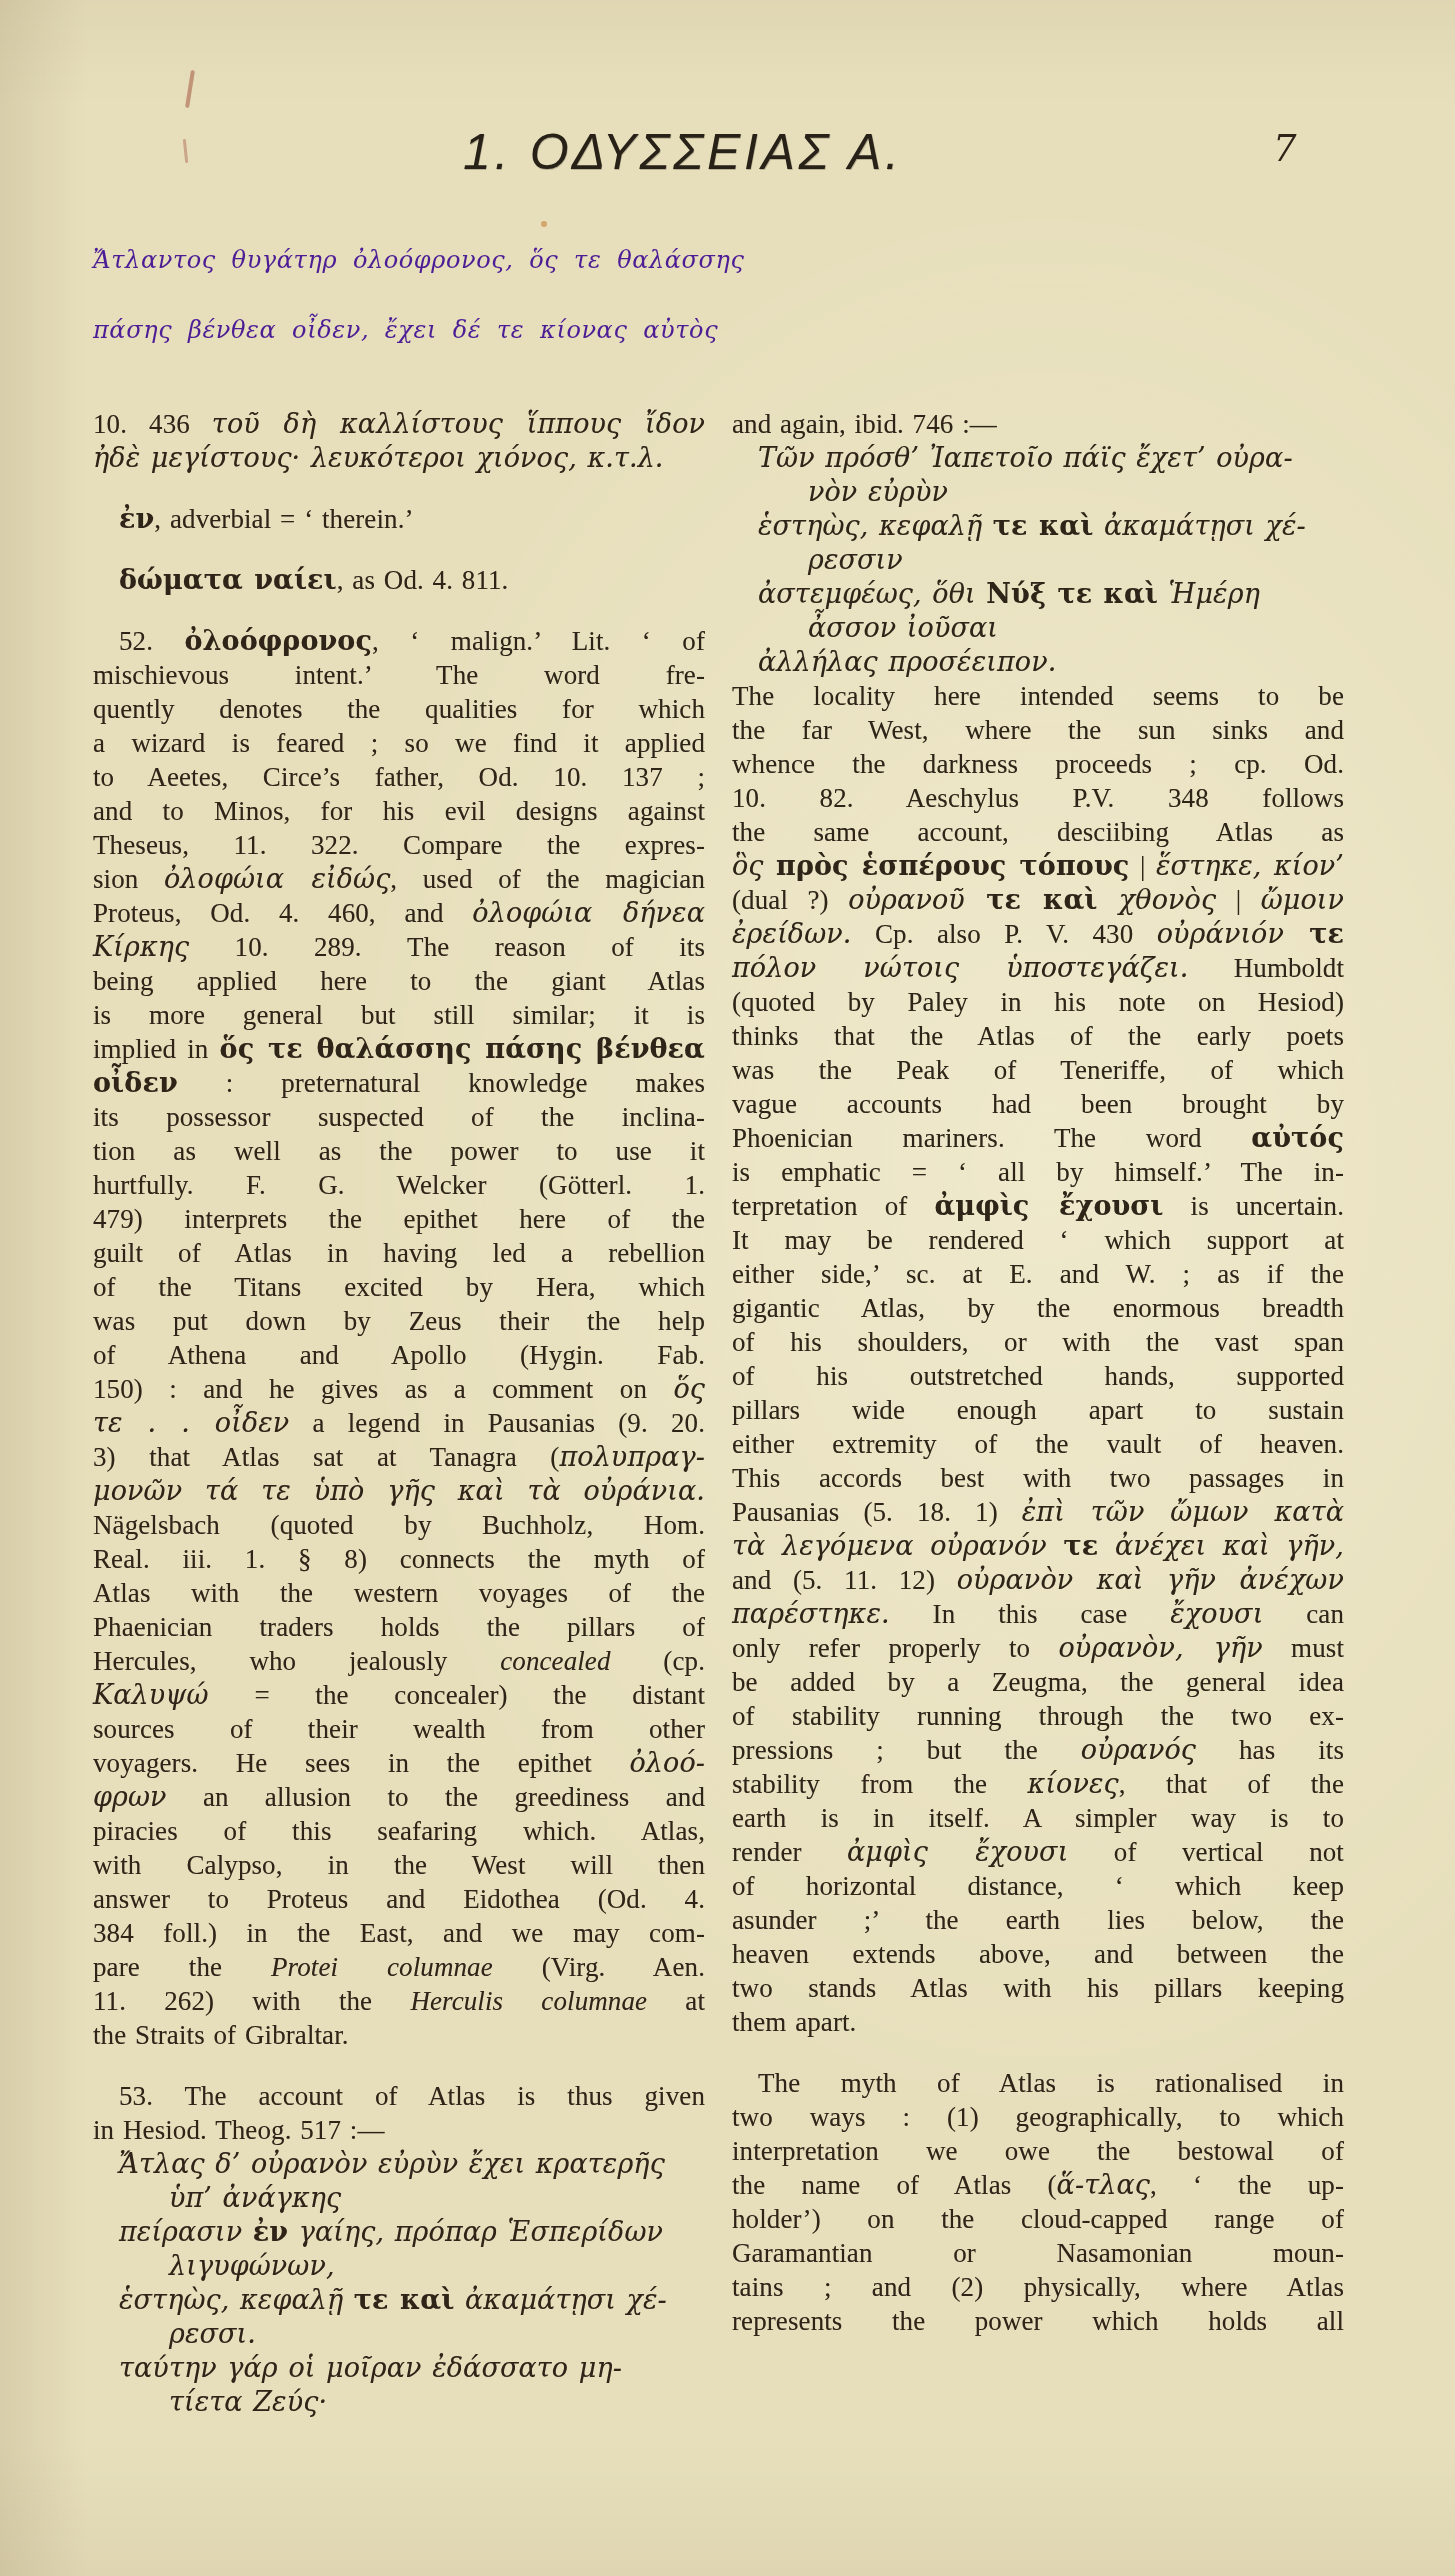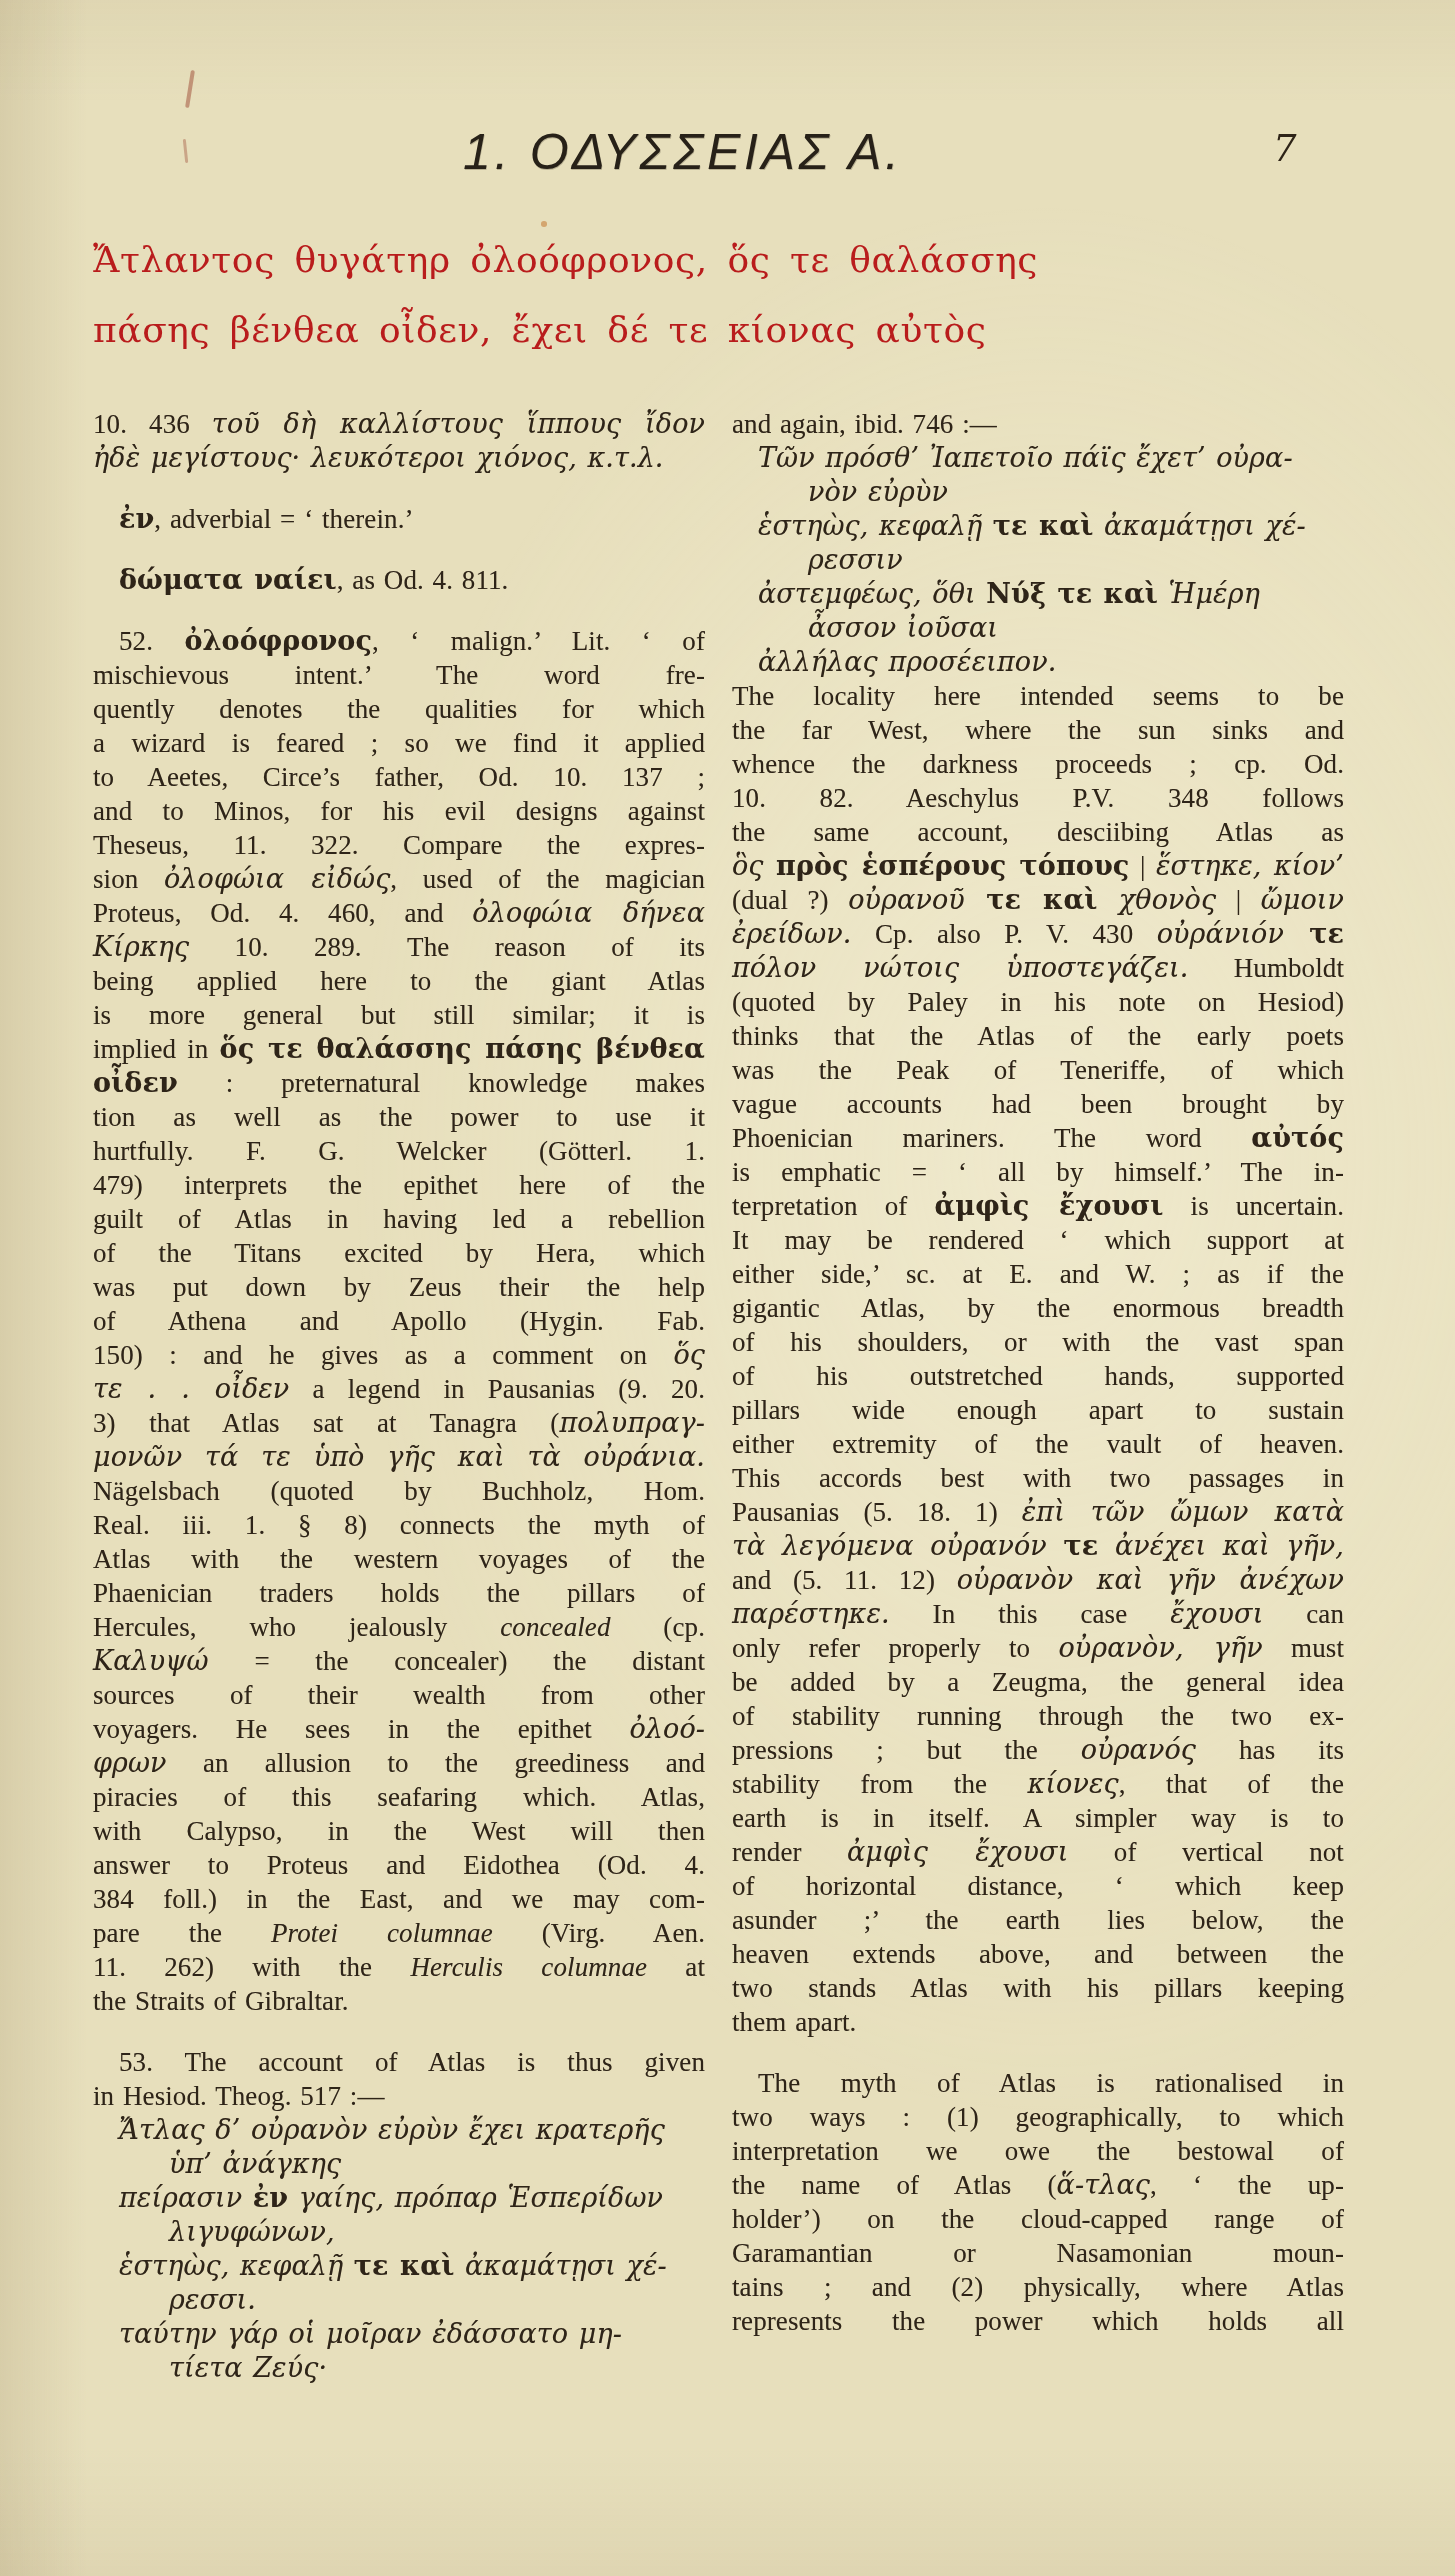--- a/index.html
+++ b/index.html
@@ -22,22 +22,22 @@
     color:#272118;white-space:nowrap;
     text-shadow:0.6px 0.6px 0 rgba(45,35,20,.25);
   }
   .page-number{
     position:absolute;left:1273px;top:127px;
     font-family:"DejaVu Serif", serif;font-style:italic;
     font-size:37px;color:#2e2418;
   }
   .epigraph{
     position:absolute;left:93px;top:225px;width:1273px;
-    font-family:"DejaVu Serif", serif;
-    font-size:36px;color:#b91c1c;
+    font-family:"DejaVu Serif", serif;font-style:italic;
+    font-size:24px;color:#4c1d95;
   }
   .ep-line{height:70px;line-height:70px;word-spacing:7.5px;letter-spacing:0.6px;white-space:nowrap;}
   .columns{
     position:absolute;left:93px;top:407px;width:1270px;
     display:flex;gap:27px;
   }
   .col{width:612px;}
   .ln{
     height:34px;line-height:34px;font-size:27px;
     color:#2e2418;word-spacing:1.9px;letter-spacing:0.1px;
@@ -86,20 +86,21 @@
         <div class="ln"><span>to Aeetes, Circe’s father, Od. 10. 137 ;</span></div>
         <div class="ln"><span>and to Minos, for his evil designs against</span></div>
         <div class="ln"><span>Theseus, 11. 322. Compare the expres-</span></div>
         <div class="ln"><span>sion </span><span class="g">ὀλοφώια εἰδώς</span><span>, used of the magician</span></div>
         <div class="ln"><span>Proteus, Od. 4. 460, and </span><span class="g">ὀλοφώια δήνεα</span></div>
         <div class="ln"><span class="g">Κίρκης</span><span> 10. 289. The reason of its</span></div>
         <div class="ln"><span>being applied here to the giant Atlas</span></div>
         <div class="ln"><span>is more general but still similar; it is</span></div>
         <div class="ln"><span>implied in </span><span class="gb">ὅς τε θαλάσσης πάσης βένθεα</span></div>
         <div class="ln"><span class="gb">οἶδεν</span><span> : preternatural knowledge makes</span></div>
+        <div class="ln"><span>its possessor suspected of the inclina-</span></div>
         <div class="ln"><span>tion as well as the power to use it</span></div>
         <div class="ln"><span>hurtfully. F. G. Welcker (Götterl. 1.</span></div>
         <div class="ln"><span>479) interprets the epithet here of the</span></div>
         <div class="ln"><span>guilt of Atlas in having led a rebellion</span></div>
         <div class="ln"><span>of the Titans excited by Hera, which</span></div>
         <div class="ln"><span>was put down by Zeus their the help</span></div>
         <div class="ln"><span>of Athena and Apollo (Hygin. Fab.</span></div>
         <div class="ln"><span>150) : and he gives as a comment on </span><span class="g">ὅς</span></div>
         <div class="ln"><span class="g">τε . . οἶδεν</span><span> a legend in Pausanias (9. 20.</span></div>
         <div class="ln"><span>3) that Atlas sat at Tanagra (</span><span class="g">πολυπραγ-</span></div>

